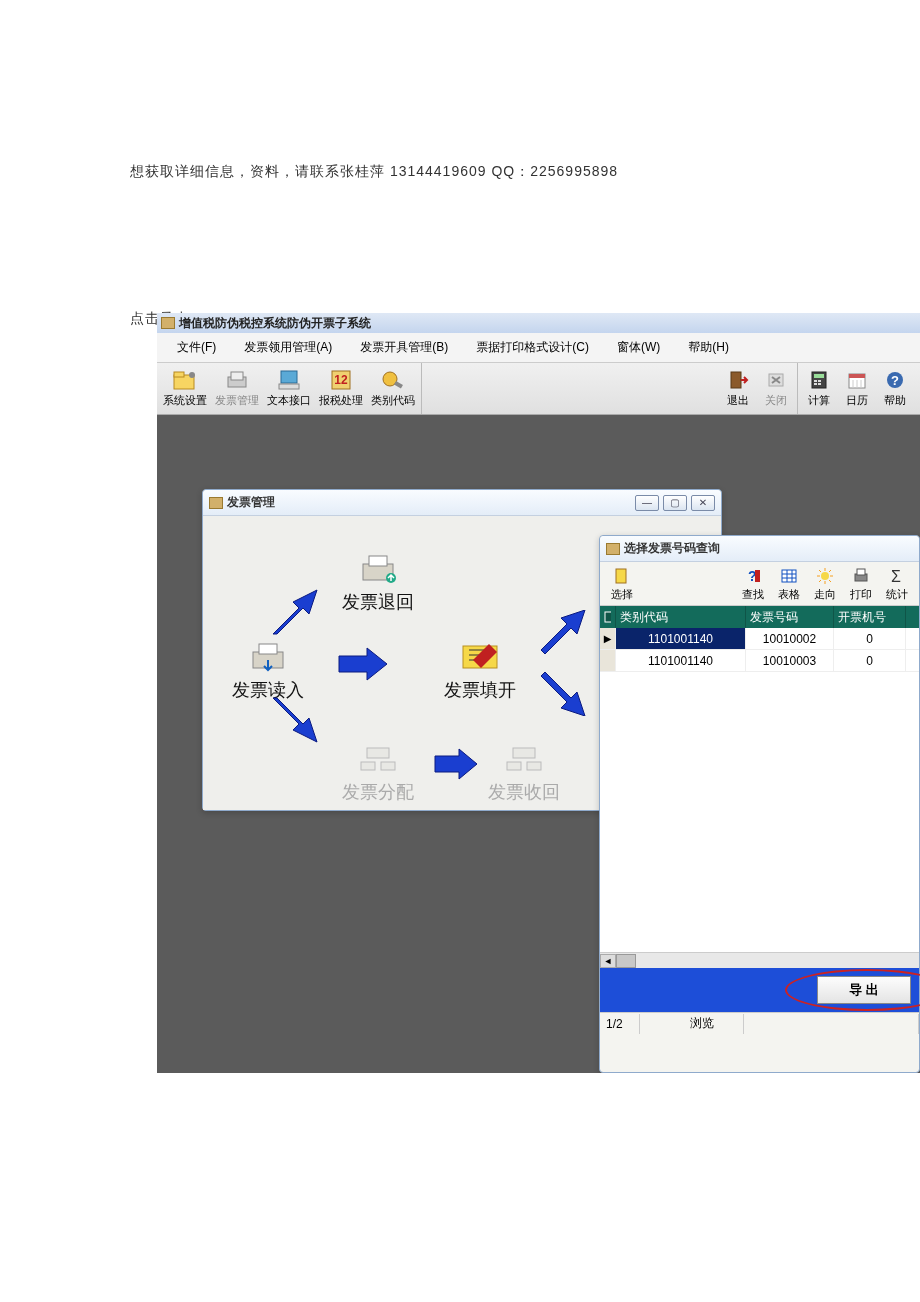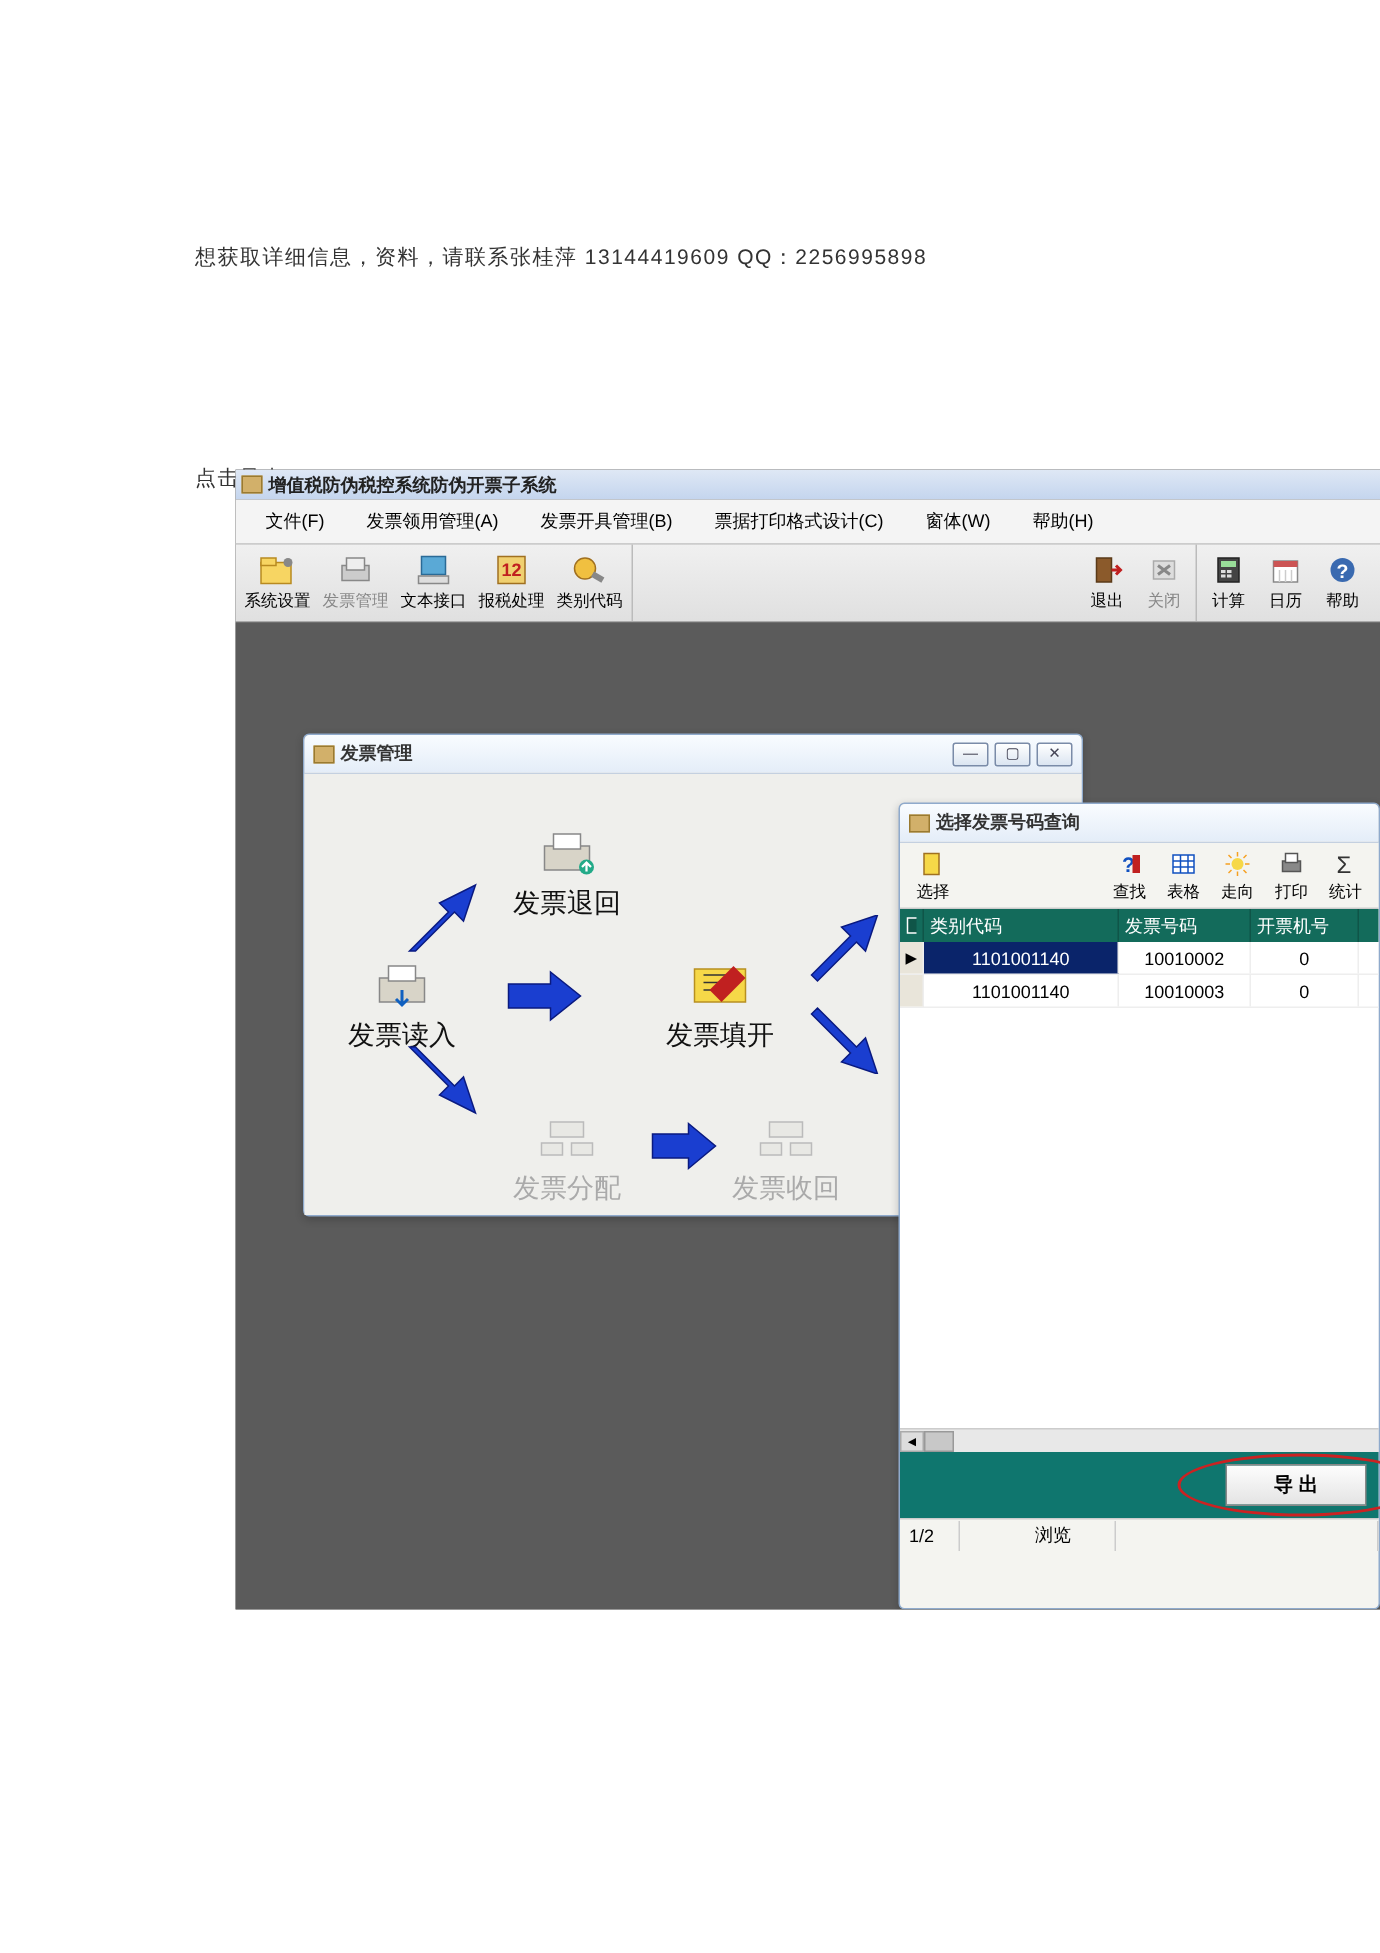--- a/index.html
+++ b/index.html
@@ -58,21 +58,21 @@
   .gc { border-right: 1px solid #eee; display:flex; align-items:center; justify-content:center;}
   .gc0 { width:16px; background:#e9e5da; color:#000; font-size:10px;}
   .gc1 { width:130px; }
   .gc2 { width:88px; }
   .gc3 { width:72px; }
   .grid-row.sel .gc1 { background:#0a246a; color:#fff;}
   
   .hscroll { height: 16px; background: #e8e8e8; border-top: 1px solid #ccc; display:flex; align-items:center;}
   .hscroll .hbtn { width:16px; height:14px; background:#ddd; border:1px solid #aaa; text-align:center; font-size:9px; line-height:12px;}
   
-  .export-bar { height: 44px; background: #0f766e; display:flex; align-items:center; justify-content:flex-end; padding:0 8px; position: relative;}
+  .export-bar { height: 44px; background: #1d4ed8; display:flex; align-items:center; justify-content:flex-end; padding:0 8px; position: relative;}
   .export-btn { width: 94px; height: 28px; background: linear-gradient(#fdfdfd, #e4e4e4); border: 1px solid #888; font-size: 13px; font-weight: bold; cursor: default; position: relative; z-index: 2;}
   .circle-mark { position: absolute; width: 164px; height: 42px; border: 2px solid #c22; border-radius: 50%; right: -30px; top: 1px; z-index: 1; pointer-events: none;}
 
   .status-bar { height: 22px; border-top: 1px solid #ccc; display:flex; align-items:center; background:#f4f4f0;}
   .sb-cell { border-right: 1px solid #ccc; padding: 0 6px; height:20px; display:flex; align-items:center;text-align:right;}
 
   svg { display: block; }
 </style>
 </head>
 <body>

